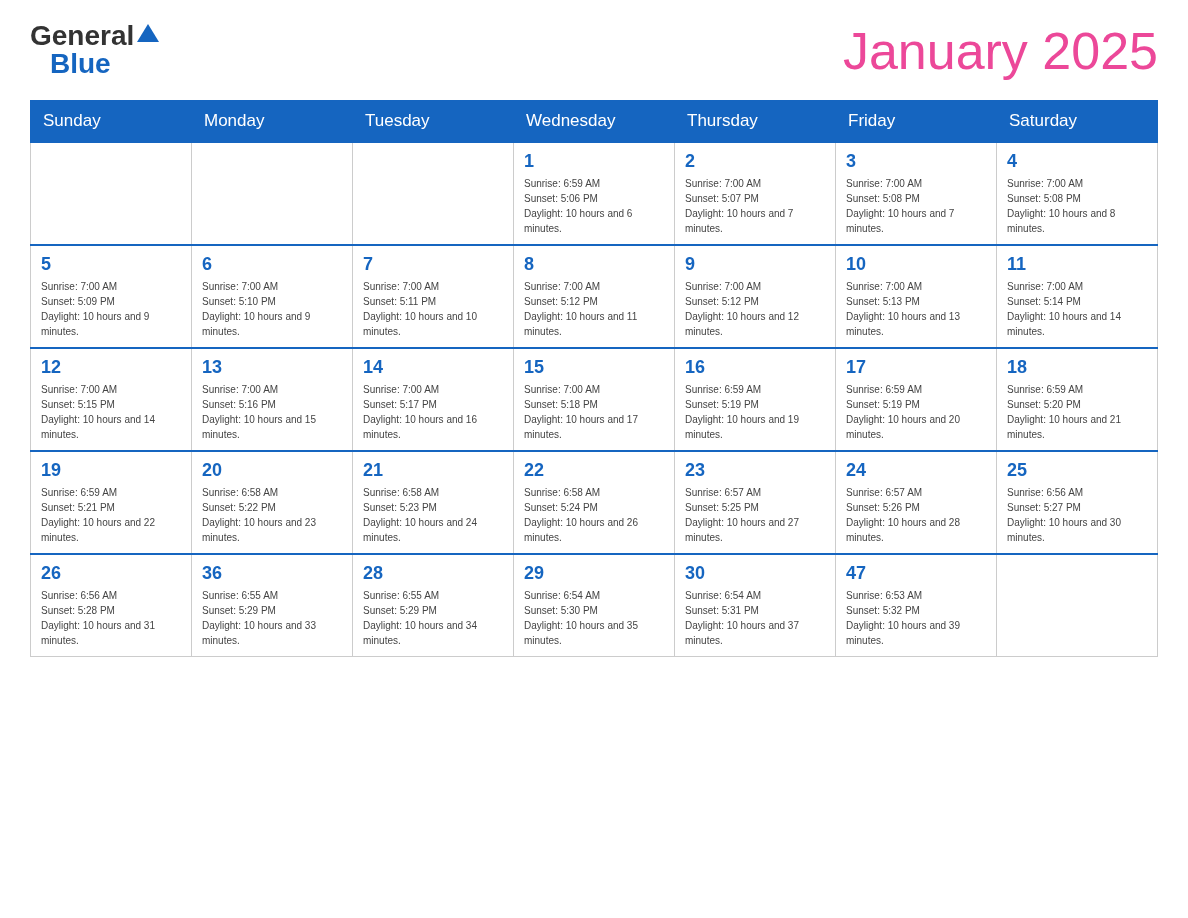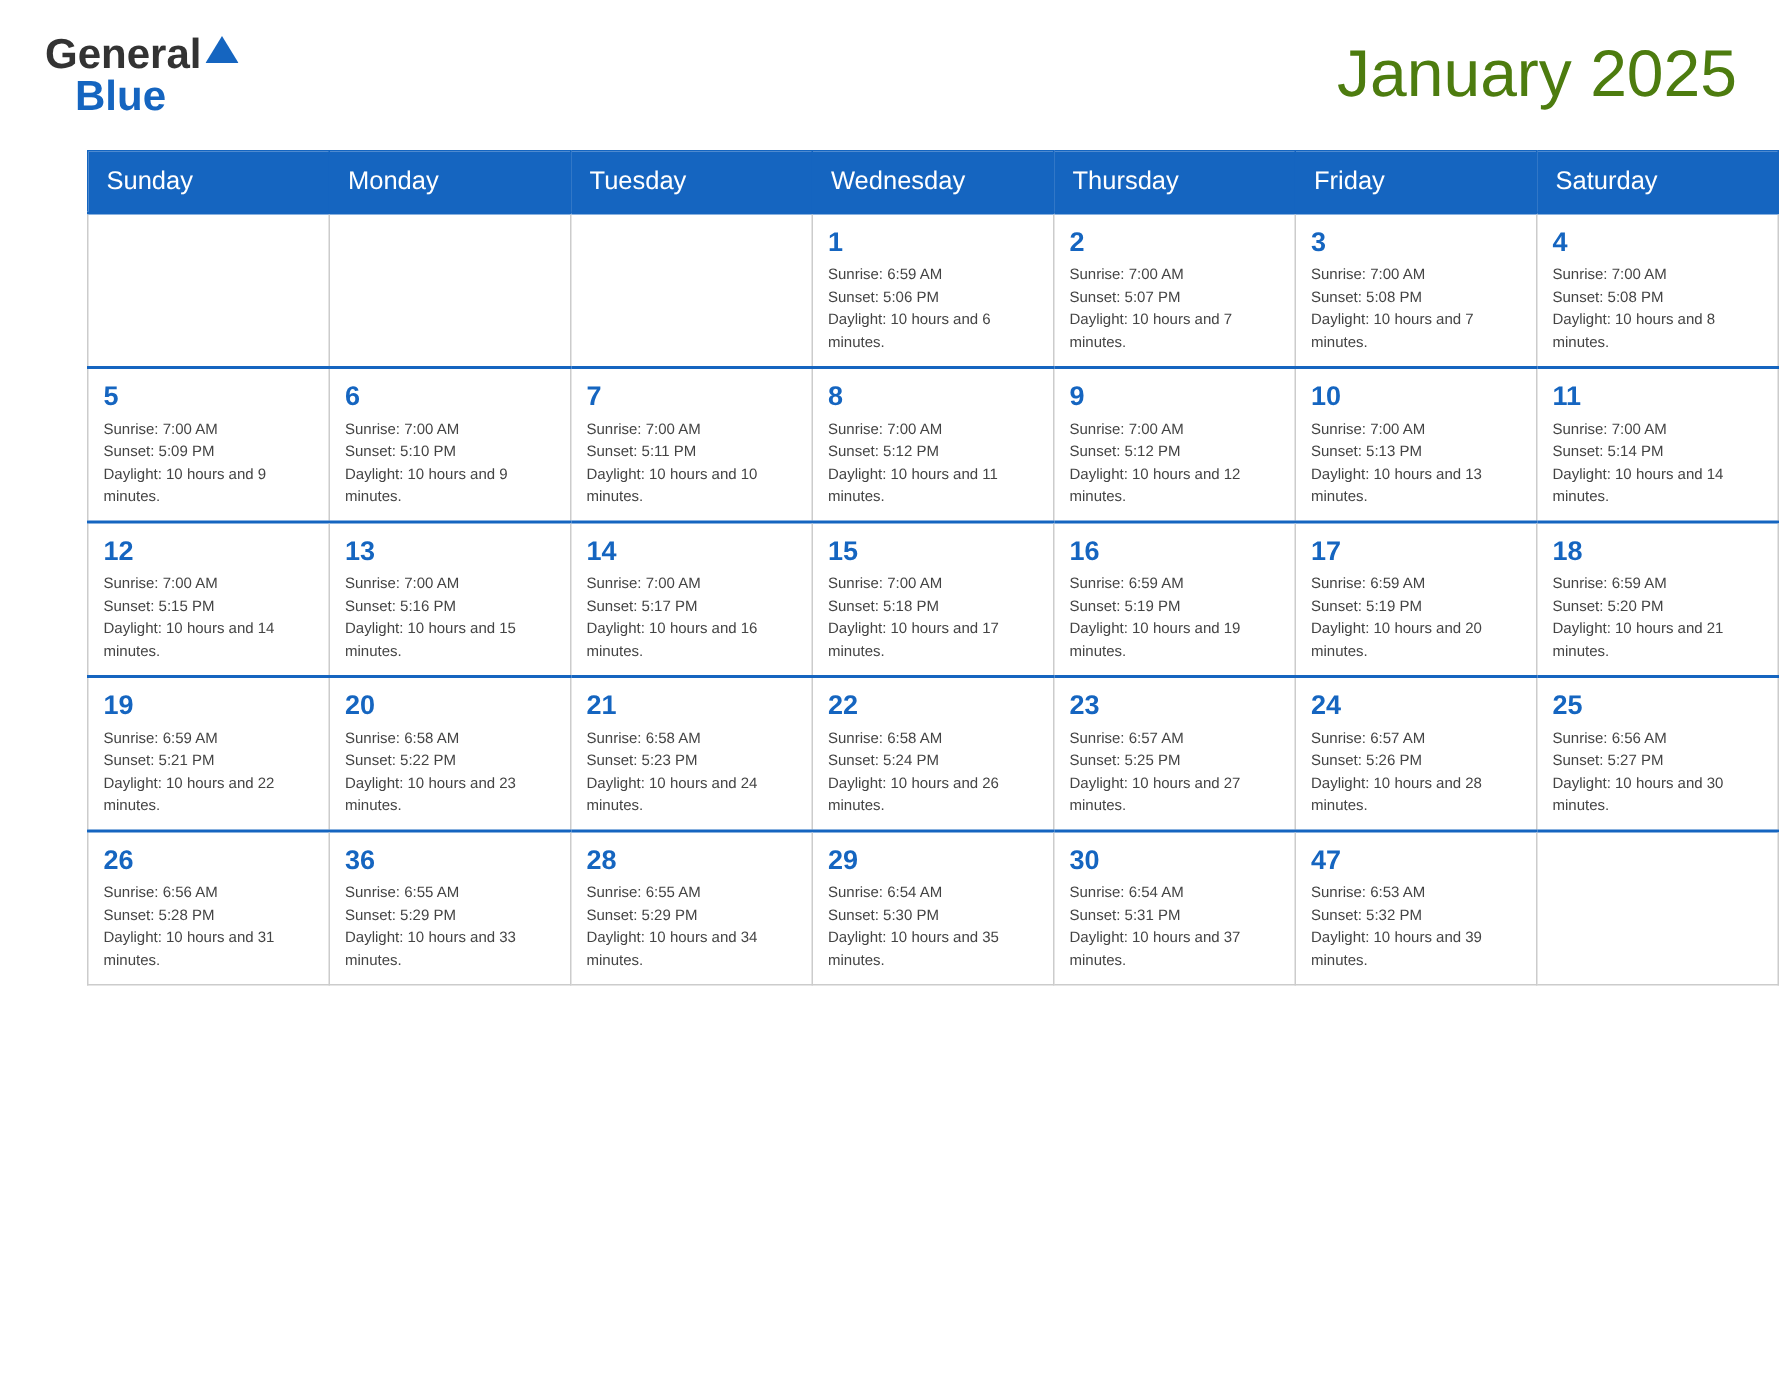--- a/index.html
+++ b/index.html
@@ -6,55 +6,54 @@
     body {
       font-family: Arial, sans-serif;
       background: #fff;
       width: 1188px;
       min-height: 918px;
       padding: 20px 30px;
     }
     .header {
       display: flex;
       justify-content: space-between;
-      align-items: center;
+      align-items: flex-end;
       margin-bottom: 20px;
     }
     .logo {
       display: flex;
       align-items: center;
     }
     .logo-text-general {
       font-size: 28px;
       font-weight: bold;
       color: #333;
     }
     .logo-text-blue {
       font-size: 28px;
       font-weight: bold;
       color: #1565c0;
     }
     .title-section {
       text-align: right;
     }
     .calendar-title {
-      font-size: 44px;
+      font-size: 52px;
       font-weight: normal;
-      color: #4d7c0f;
+      color: #ec4899;
       line-height: 1.1;
     }
     .calendar-subtitle {
       font-size: 20px;
       color: #555;
       margin-top: 4px;
     }
     .calendar-table {
       width: 100%;
       border-collapse: collapse;
-      margin-left: 28px;
     }
     .calendar-table th {
       background-color: #1565c0;
       color: #fff;
       font-size: 17px;
       font-weight: normal;
       padding: 10px 12px;
       text-align: left;
       border: 1px solid #1565c0;
     }

